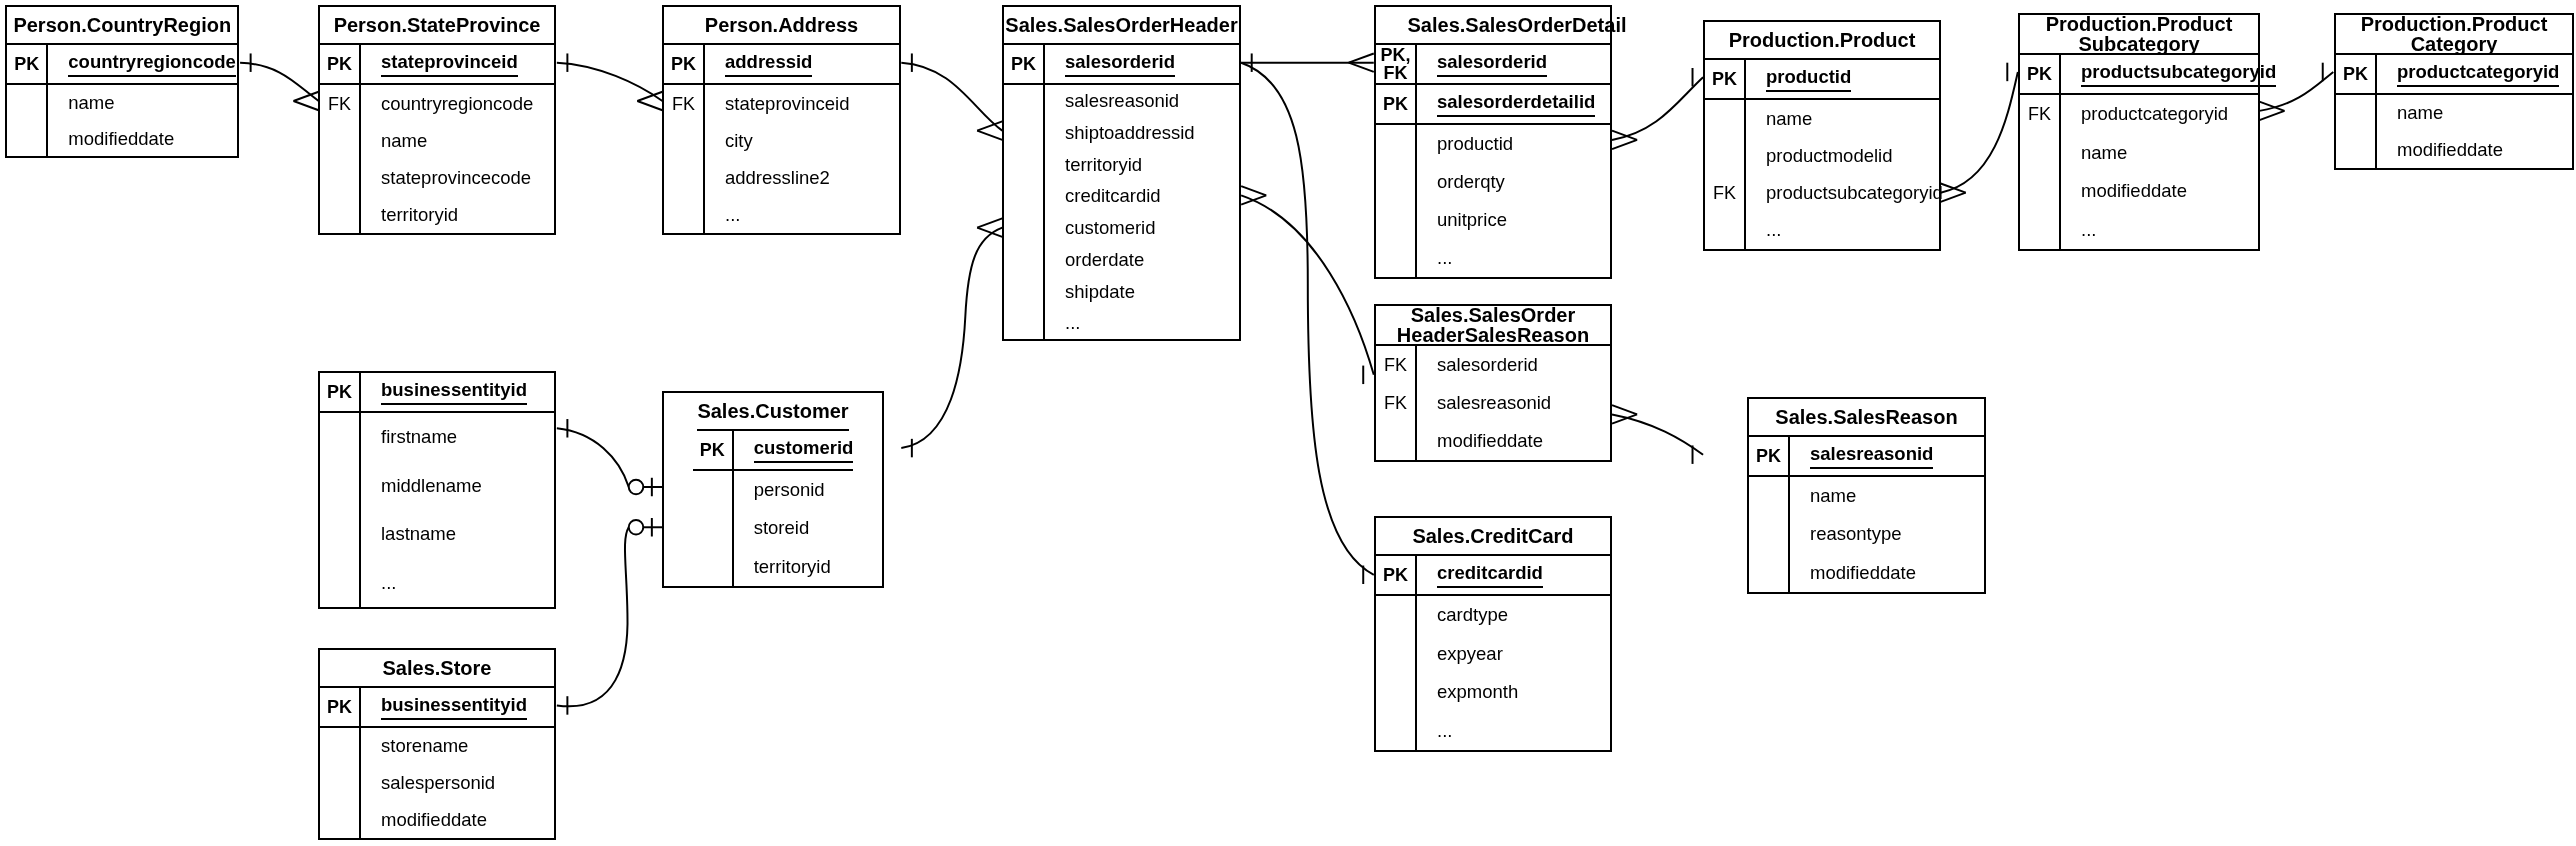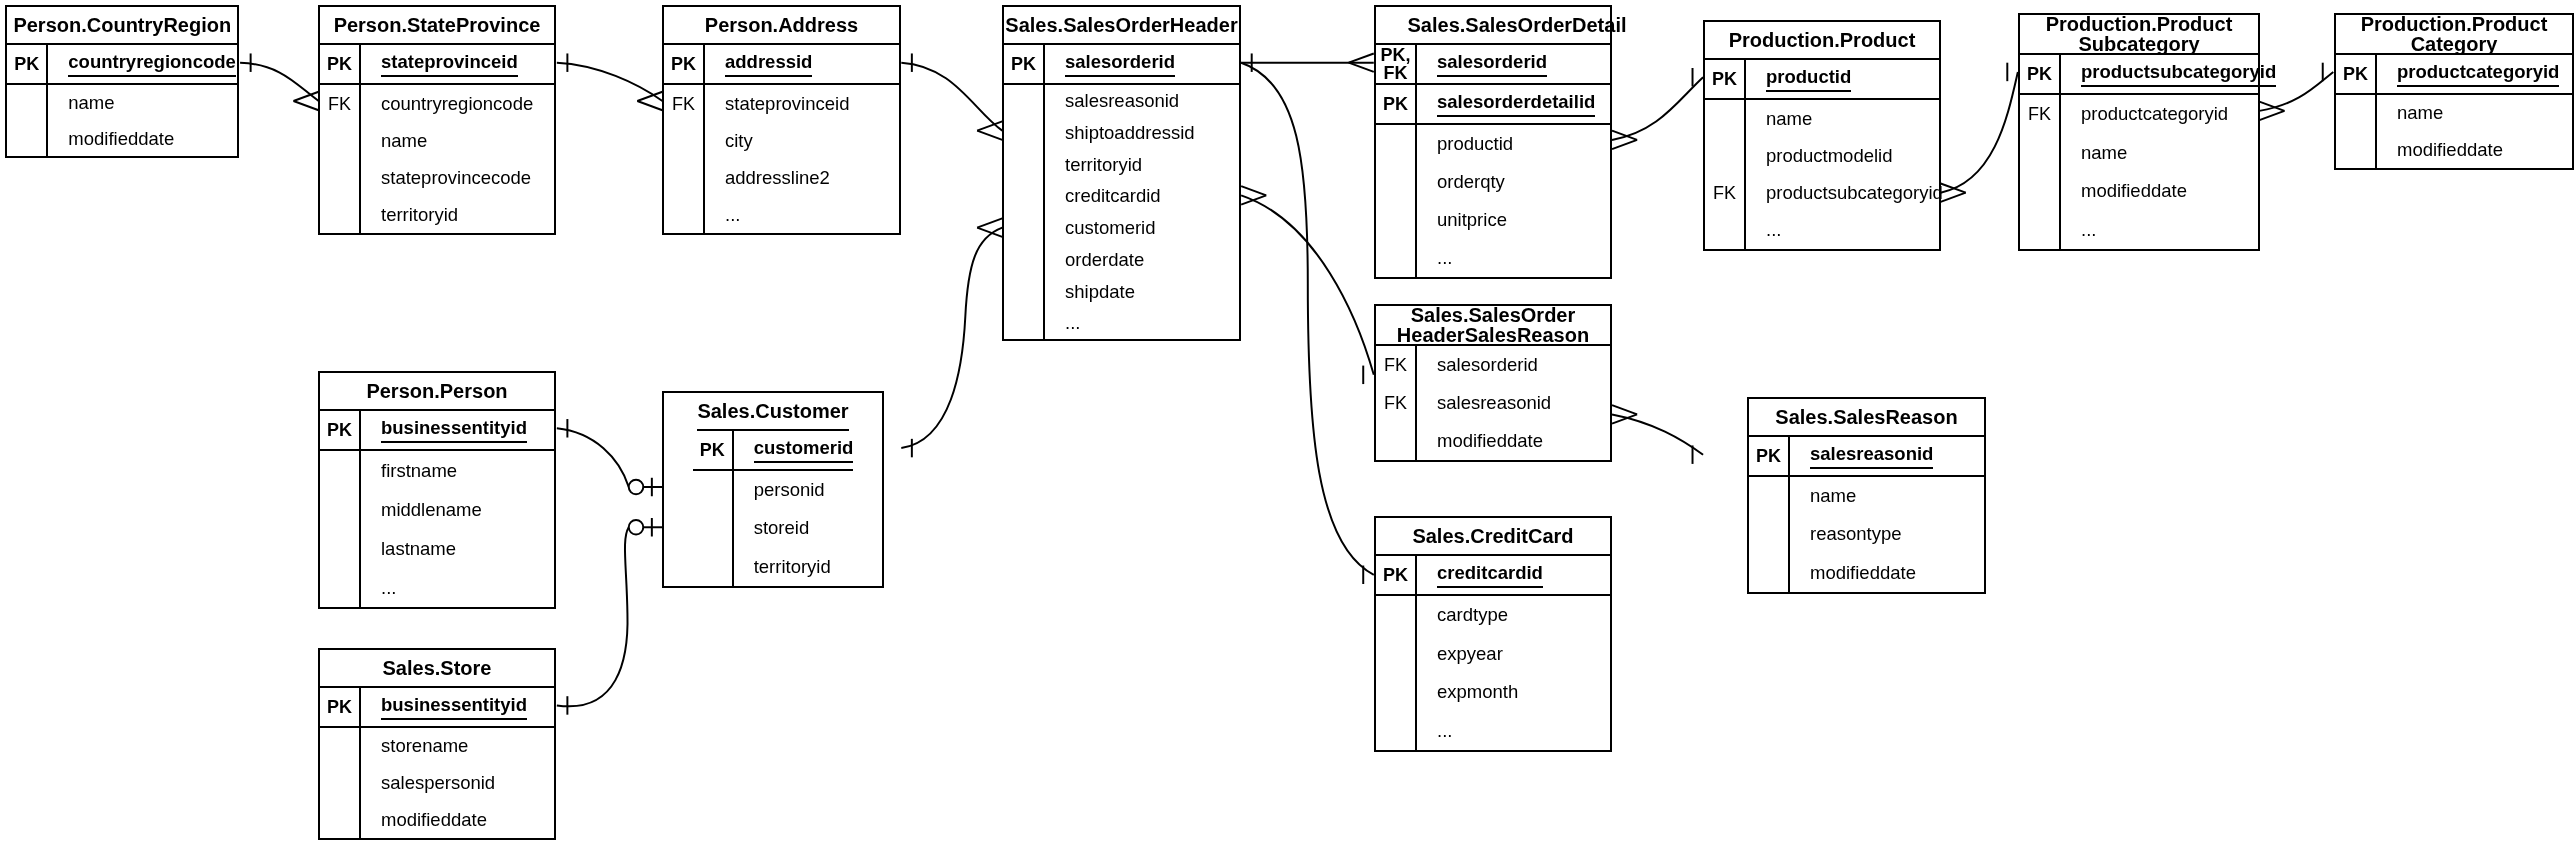--- a/index.html
+++ b/index.html
@@ -429,21 +429,20 @@
             <div class="row">
               <div class="key"></div>
               <div class="fld">
                 <span>modifieddate</span>
               </div>
             </div>
           </div>
         </div>
       </div>
       <div class="tbl" style="left: 318px; top: 371px; width: 238px; height: 238px;">
-        <div class="ttl" style="height: 38px;">Person.Person</div>
         <div class="secs">
           <div class="sec">
             <div class="row">
               <div class="key b">PK</div>
               <div class="fld">
                 <span class="pku">businessentityid</span>
               </div>
             </div>
           </div>
           <div class="sec bt grow">

